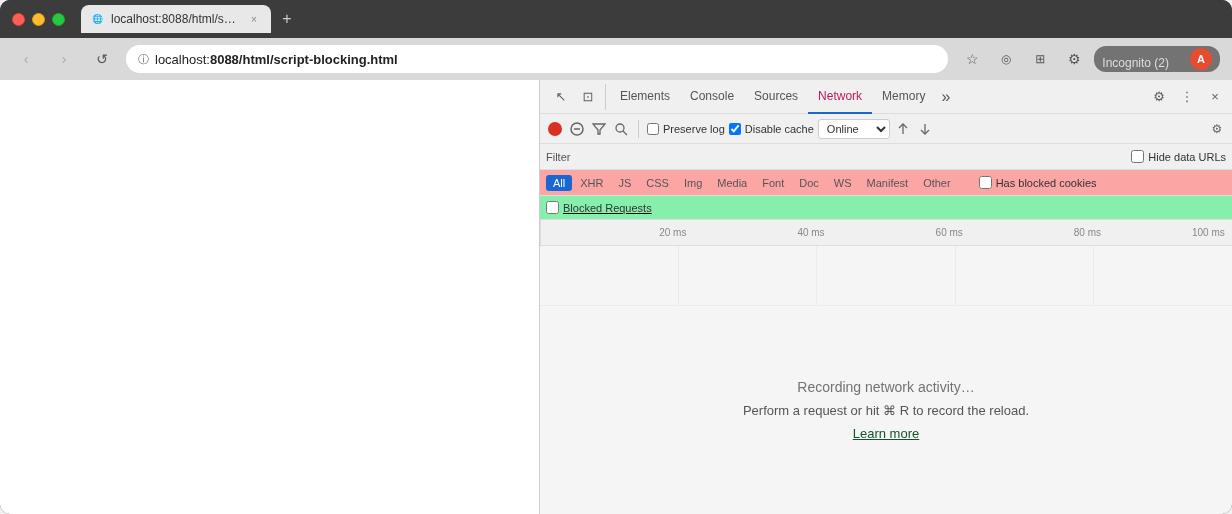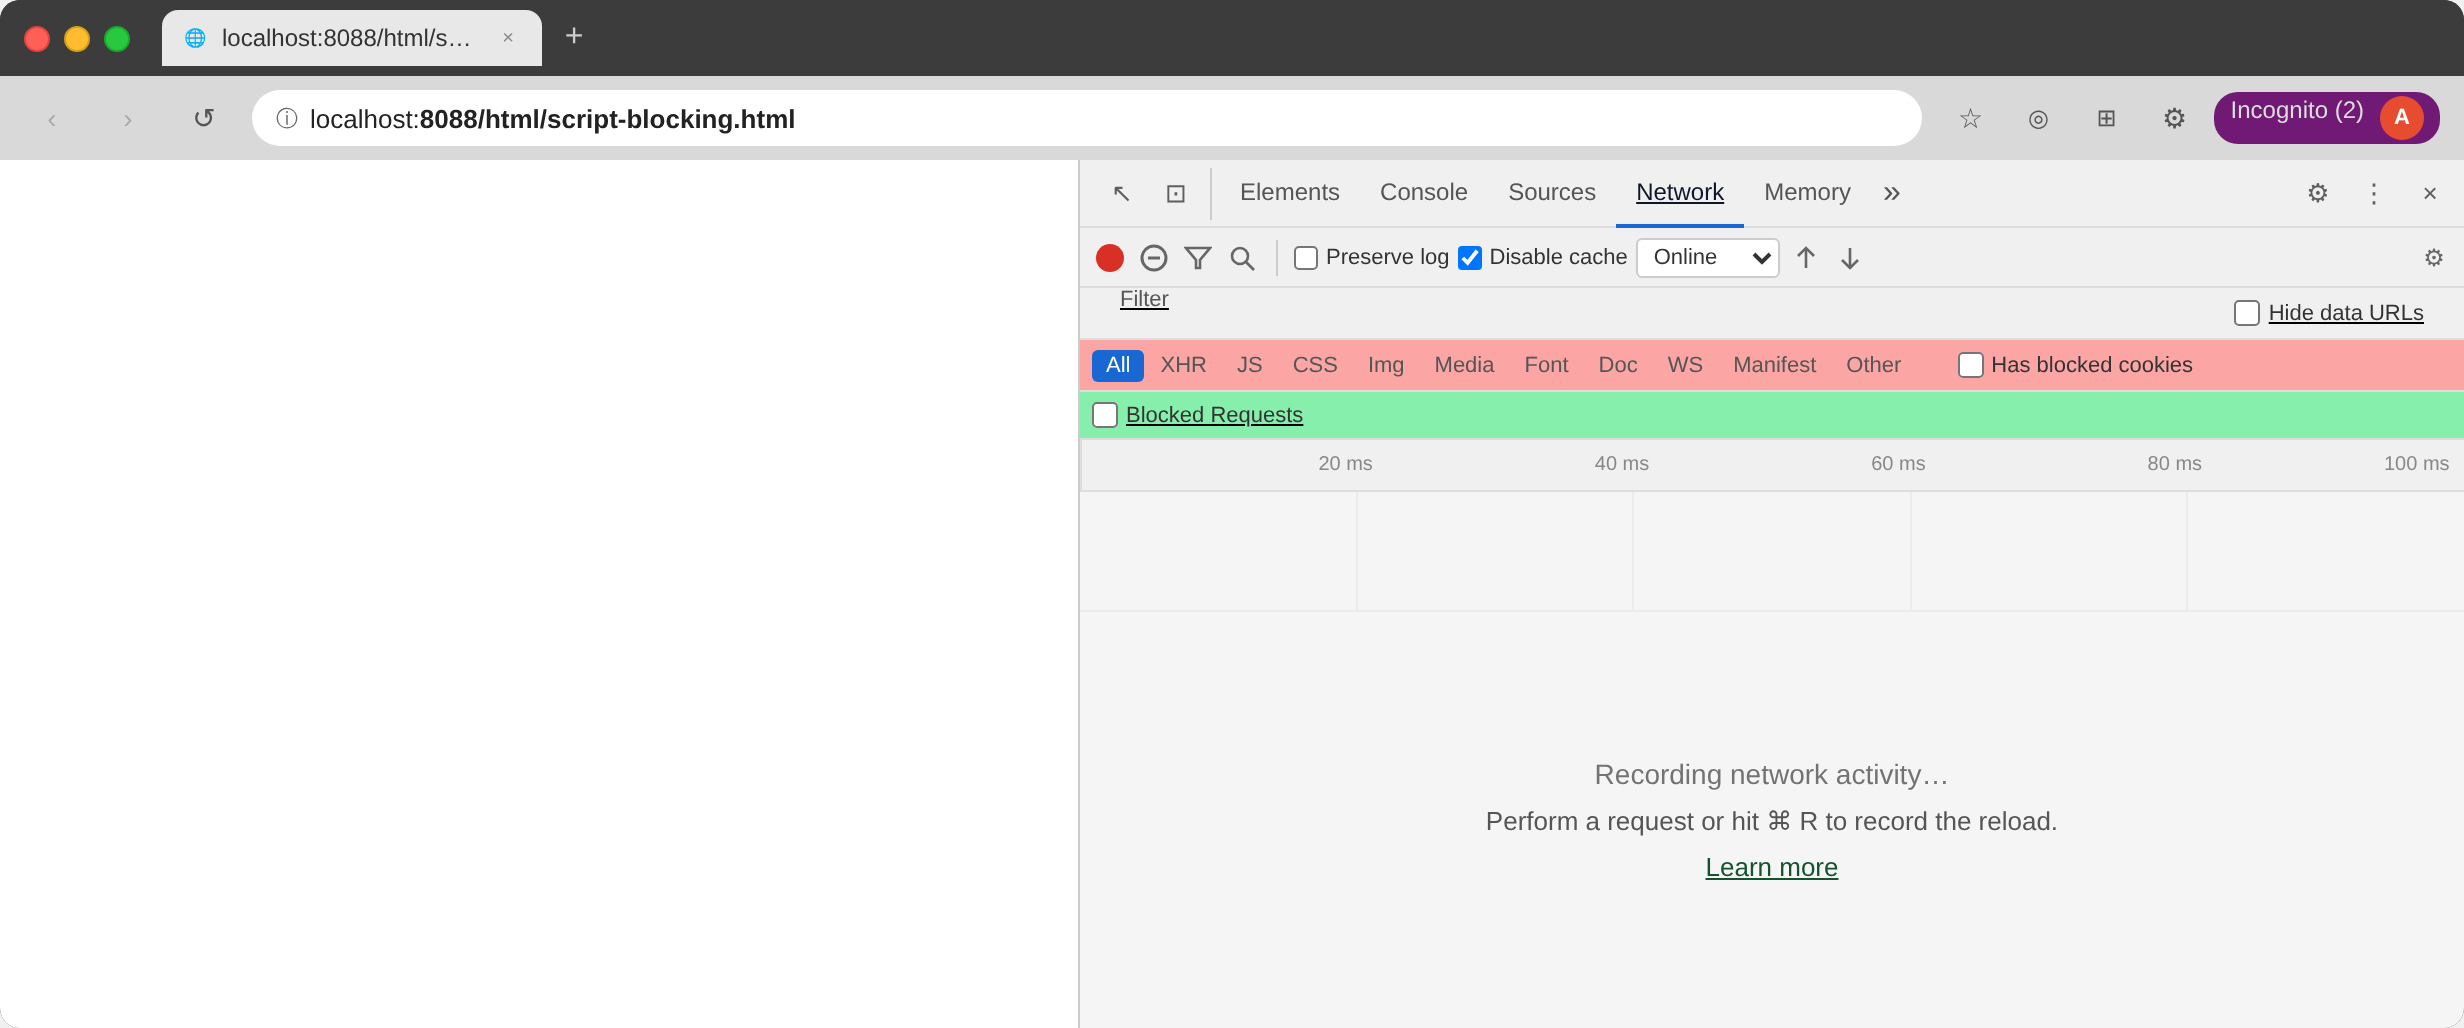--- a/index.html
+++ b/index.html
@@ -30,57 +30,57 @@
     
     .address-bar { background: #d9d9d9; height: 42px; display: flex; align-items: center; padding: 0 12px; gap: 10px; flex-shrink: 0; }
     .nav-btn { width: 28px; height: 28px; display: flex; align-items: center; justify-content: center; border-radius: 50%; cursor: pointer; color: #555; font-size: 14px; }
     .nav-btn.disabled { color: #aaa; cursor: default; }
     .url-bar { flex: 1; background: white; border-radius: 20px; height: 28px; display: flex; align-items: center; padding: 0 12px; gap: 6px; }
     .url-secure-icon { font-size: 11px; color: #666; }
     .url-text { font-size: 13px; color: #222; flex: 1; }
     .url-text strong { font-weight: 600; }
     .toolbar-icons { display: flex; gap: 6px; align-items: center; }
     .toolbar-icon { width: 28px; height: 28px; display: flex; align-items: center; justify-content: center; border-radius: 50%; cursor: pointer; color: #555; font-size: 14px; }
-    .incognito-badge { background: #701a75; border-radius: 12px; padding: 2px 8px; display: flex; align-items: flex-start; gap: 8px; }
+    .incognito-badge { background: #737373; border-radius: 12px; padding: 2px 8px; display: flex; align-items: flex-end; gap: 21px; }
     .incognito-text { font-size: 12px; color: #ddd; }
     .incognito-avatar { width: 22px; height: 22px; border-radius: 50%; background: #e84c30; display: flex; align-items: center; justify-content: center; font-size: 11px; color: white; font-weight: bold; }
 
     
     .main-content { display: flex; flex: 1; overflow: hidden; }
     .page-content { flex: 1; background: white; }
 
     
     .devtools { width: 693px; background: #f5f5f5; display: flex; flex-direction: column; border-left: 1px solid #ccc; flex-shrink: 0; }
 
     
     .devtools-tabs { background: #f0f0f0; border-bottom: 1px solid #ddd; display: flex; align-items: center; height: 34px; padding: 0 4px; }
     .devtools-tool-icons { display: flex; align-items: center; gap: 1px; padding: 0 4px; border-right: 1px solid #ccc; margin-right: 4px; }
     .devtools-tool-icon { width: 26px; height: 26px; display: flex; align-items: center; justify-content: center; border-radius: 3px; cursor: pointer; color: #5f5f5f; font-size: 13px; }
     .devtools-nav { display: flex; align-items: center; flex: 1; gap: 0; overflow: hidden; }
     .devtools-tab { padding: 0 10px; height: 34px; display: flex; align-items: center; font-size: 12px; color: #555; cursor: pointer; border-bottom: 2px solid transparent; white-space: nowrap; }
-    .devtools-tab.active { color: #0f172a; border-bottom: 2px solid #1967d2; text-decoration: underline; }
+    .devtools-tab.active { color: #be185d; border-bottom: 2px solid #1967d2; }
     .devtools-more { font-size: 16px; color: #555; padding: 0 6px; cursor: pointer; }
     .devtools-right-icons { display: flex; align-items: center; gap: 2px; margin-left: auto; }
     .devtools-right-icon { width: 26px; height: 26px; display: flex; align-items: center; justify-content: center; border-radius: 3px; cursor: pointer; color: #5f5f5f; font-size: 13px; }
 
     
     .network-toolbar { background: #f0f0f0; border-bottom: 1px solid #ddd; height: 30px; display: flex; align-items: center; padding: 0 6px; gap: 4px; }
     .record-btn { width: 14px; height: 14px; border-radius: 50%; background: #d93025; cursor: pointer; margin: 0 2px; flex-shrink: 0; }
     .clear-btn { width: 18px; height: 18px; display: flex; align-items: center; justify-content: center; cursor: pointer; color: #666; font-size: 13px; }
     .filter-icon-btn { width: 18px; height: 18px; display: flex; align-items: center; justify-content: center; cursor: pointer; color: #666; font-size: 12px; }
     .search-icon-btn { width: 18px; height: 18px; display: flex; align-items: center; justify-content: center; cursor: pointer; color: #666; font-size: 12px; }
     .toolbar-separator { width: 1px; background: #ccc; height: 18px; margin: 0 4px; }
     .checkbox-label { display: flex; align-items: flex-end; gap: 4px; font-size: 11px; color: #333; cursor: pointer; white-space: nowrap; }
     .checkbox-label input[type=checkbox] { width: 12px; height: 12px; cursor: pointer; }
     .network-status-select { border: 1px solid #ccc; background: white; border-radius: 3px; font-size: 11px; padding: 1px 4px; color: #333; cursor: pointer; height: 20px; }
     .upload-btn, .download-btn { width: 18px; height: 18px; display: flex; align-items: center; justify-content: center; color: #666; font-size: 12px; cursor: pointer; }
     .settings-icon-btn { width: 18px; height: 18px; display: flex; align-items: center; justify-content: center; color: #666; font-size: 12px; cursor: pointer; margin-left: auto; }
 
     
-    .filter-bar { background: #f0f0f0; border-bottom: 1px solid #ddd; height: 26px; display: flex; padding: 0 20px; gap: 4px; text-decoration: underline; }
+    .filter-bar { background: #f0f0f0; border-bottom: 1px solid #ddd; height: 26px; display: flex; align-items: center; padding: 0 6px; gap: 4px; }
     .filter-label { font-size: 11px; color: #555; margin-right: 6px; }
     .hide-data-urls { display: flex; align-items: center; gap: 4px; font-size: 11px; color: #333; cursor: pointer; margin-left: auto; white-space: nowrap; }
 
     
     .filter-tabs { background: #fca5a5; border-bottom: 1px solid #ddd; height: 26px; display: flex; align-items: center; padding: 0 6px; gap: 1px; flex-wrap: nowrap; }
     .filter-tab { padding: 2px 7px; font-size: 11px; border-radius: 3px; cursor: pointer; color: #555; white-space: nowrap; }
     .filter-tab.active { background: #1967d2; color: white; }
     .has-blocked-cookies { display: flex; align-items: center; gap: 4px; font-size: 11px; color: #333; cursor: pointer; margin-left: 20px; white-space: nowrap; }
 
     

